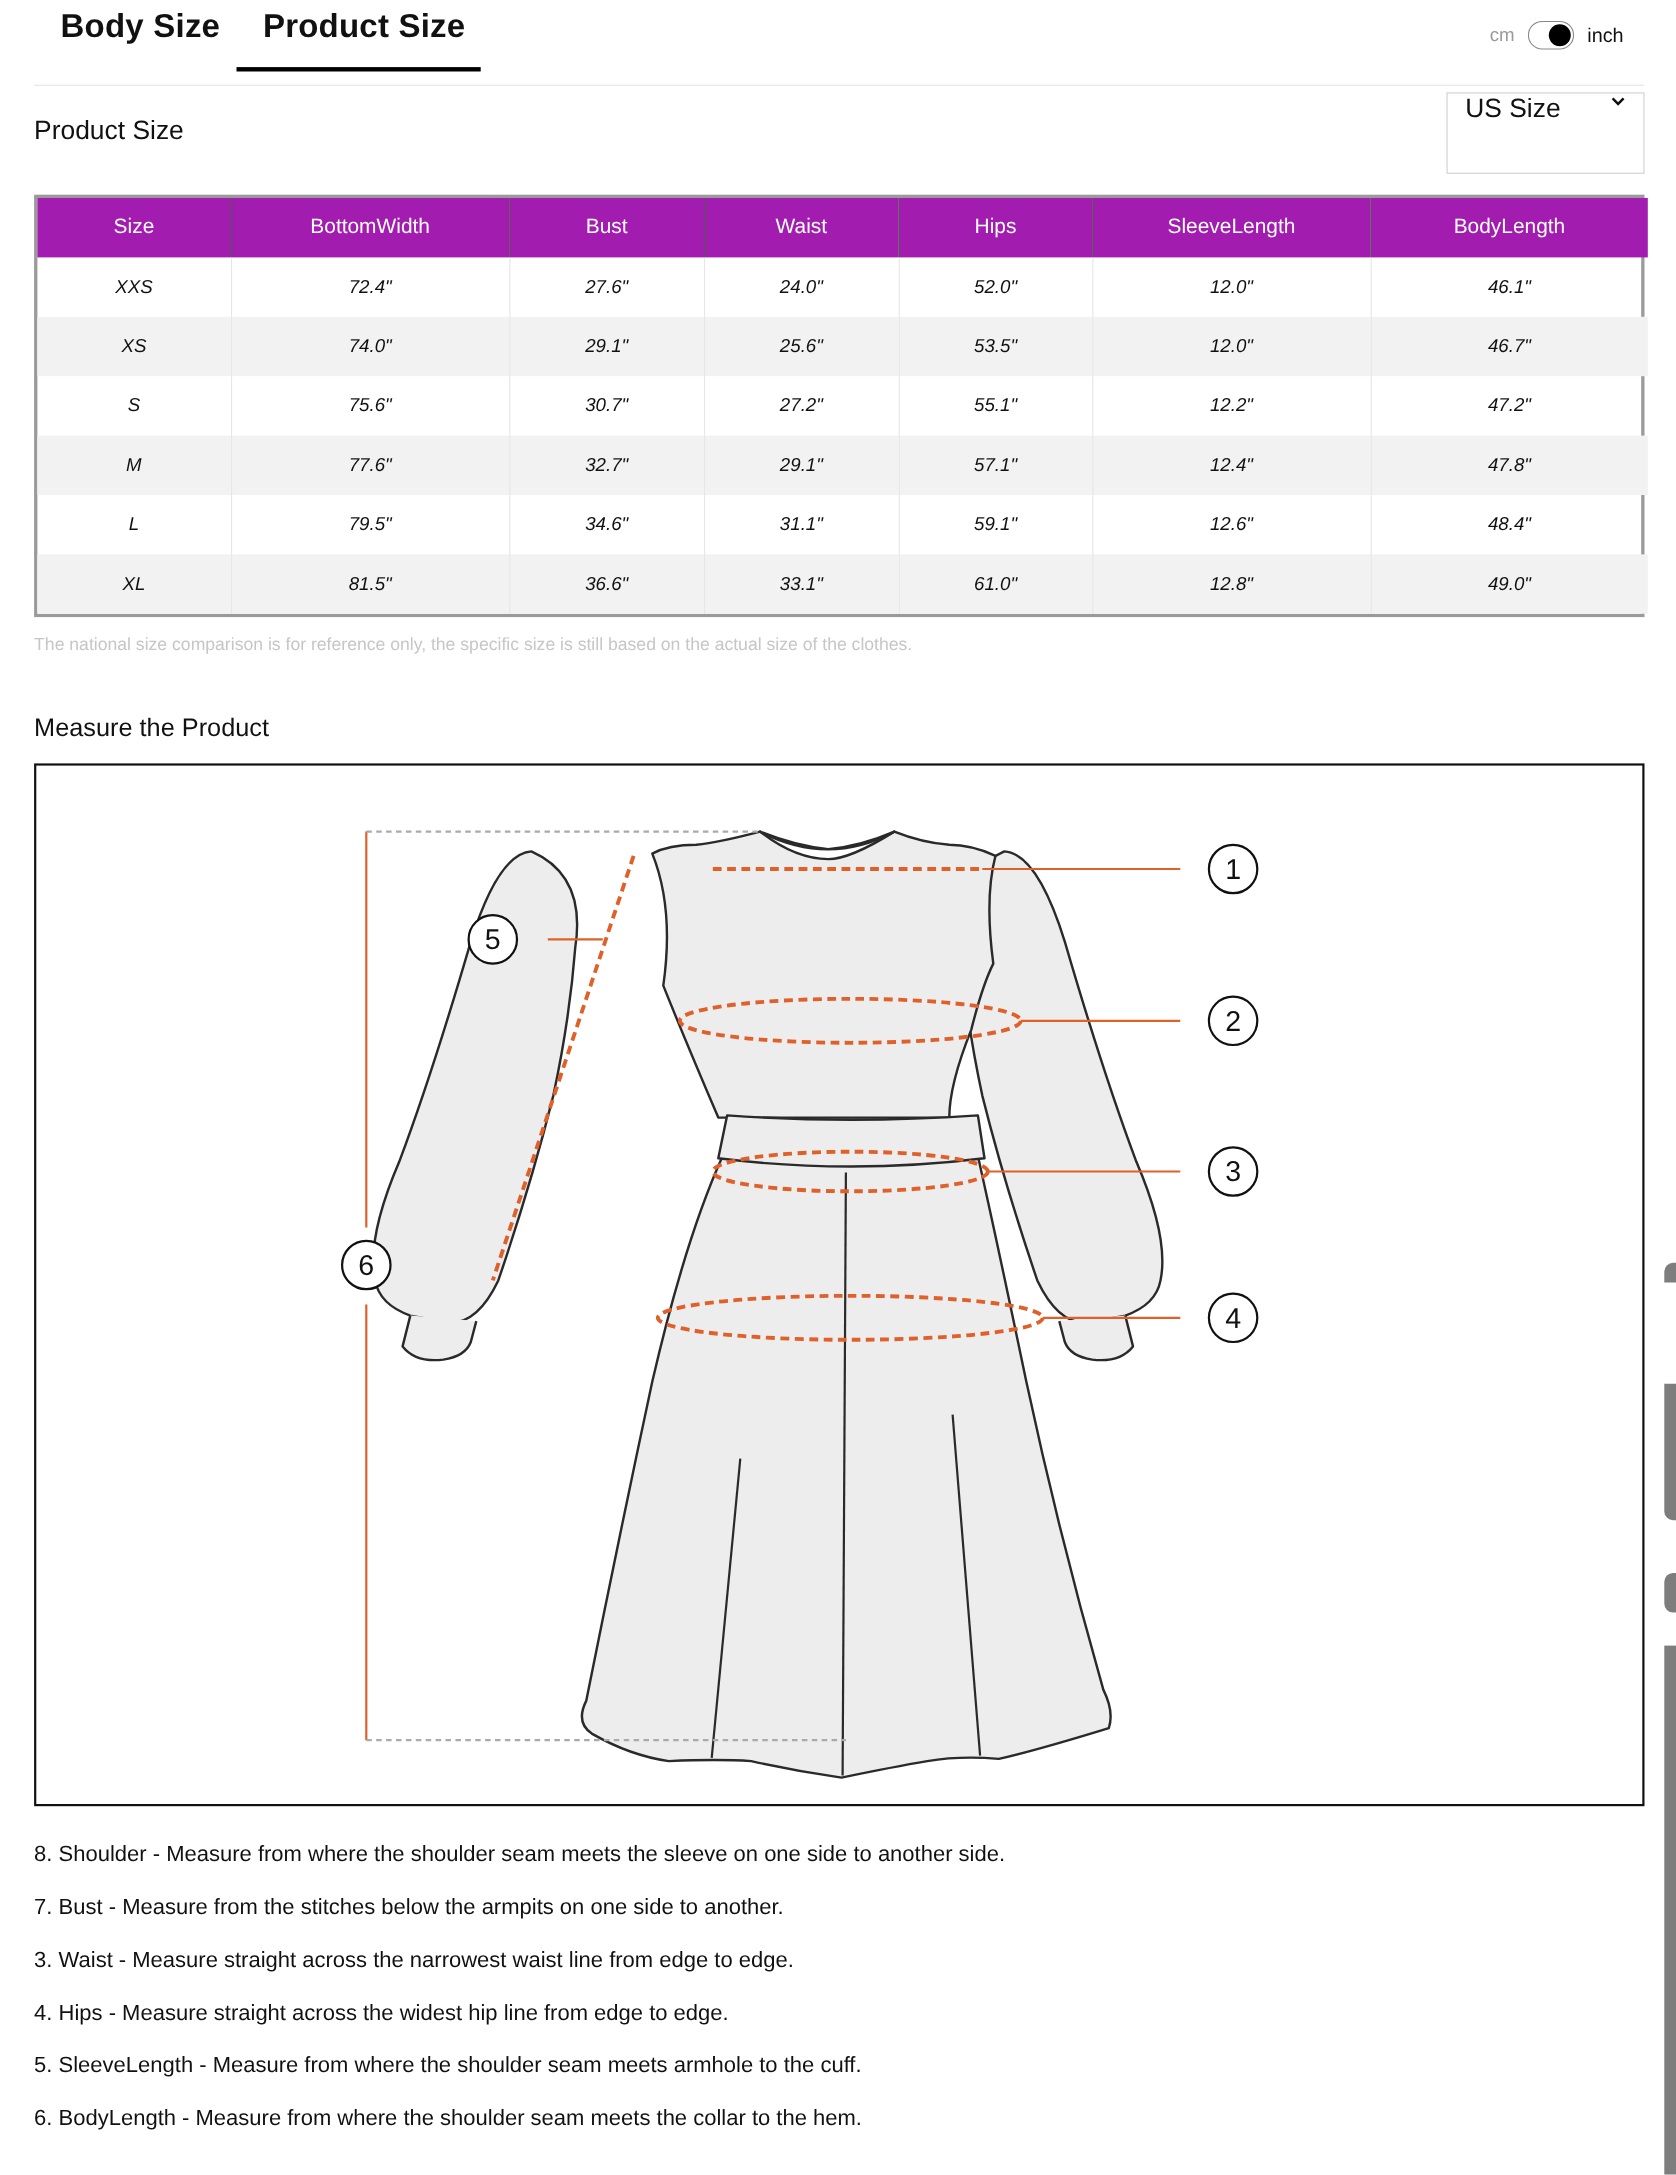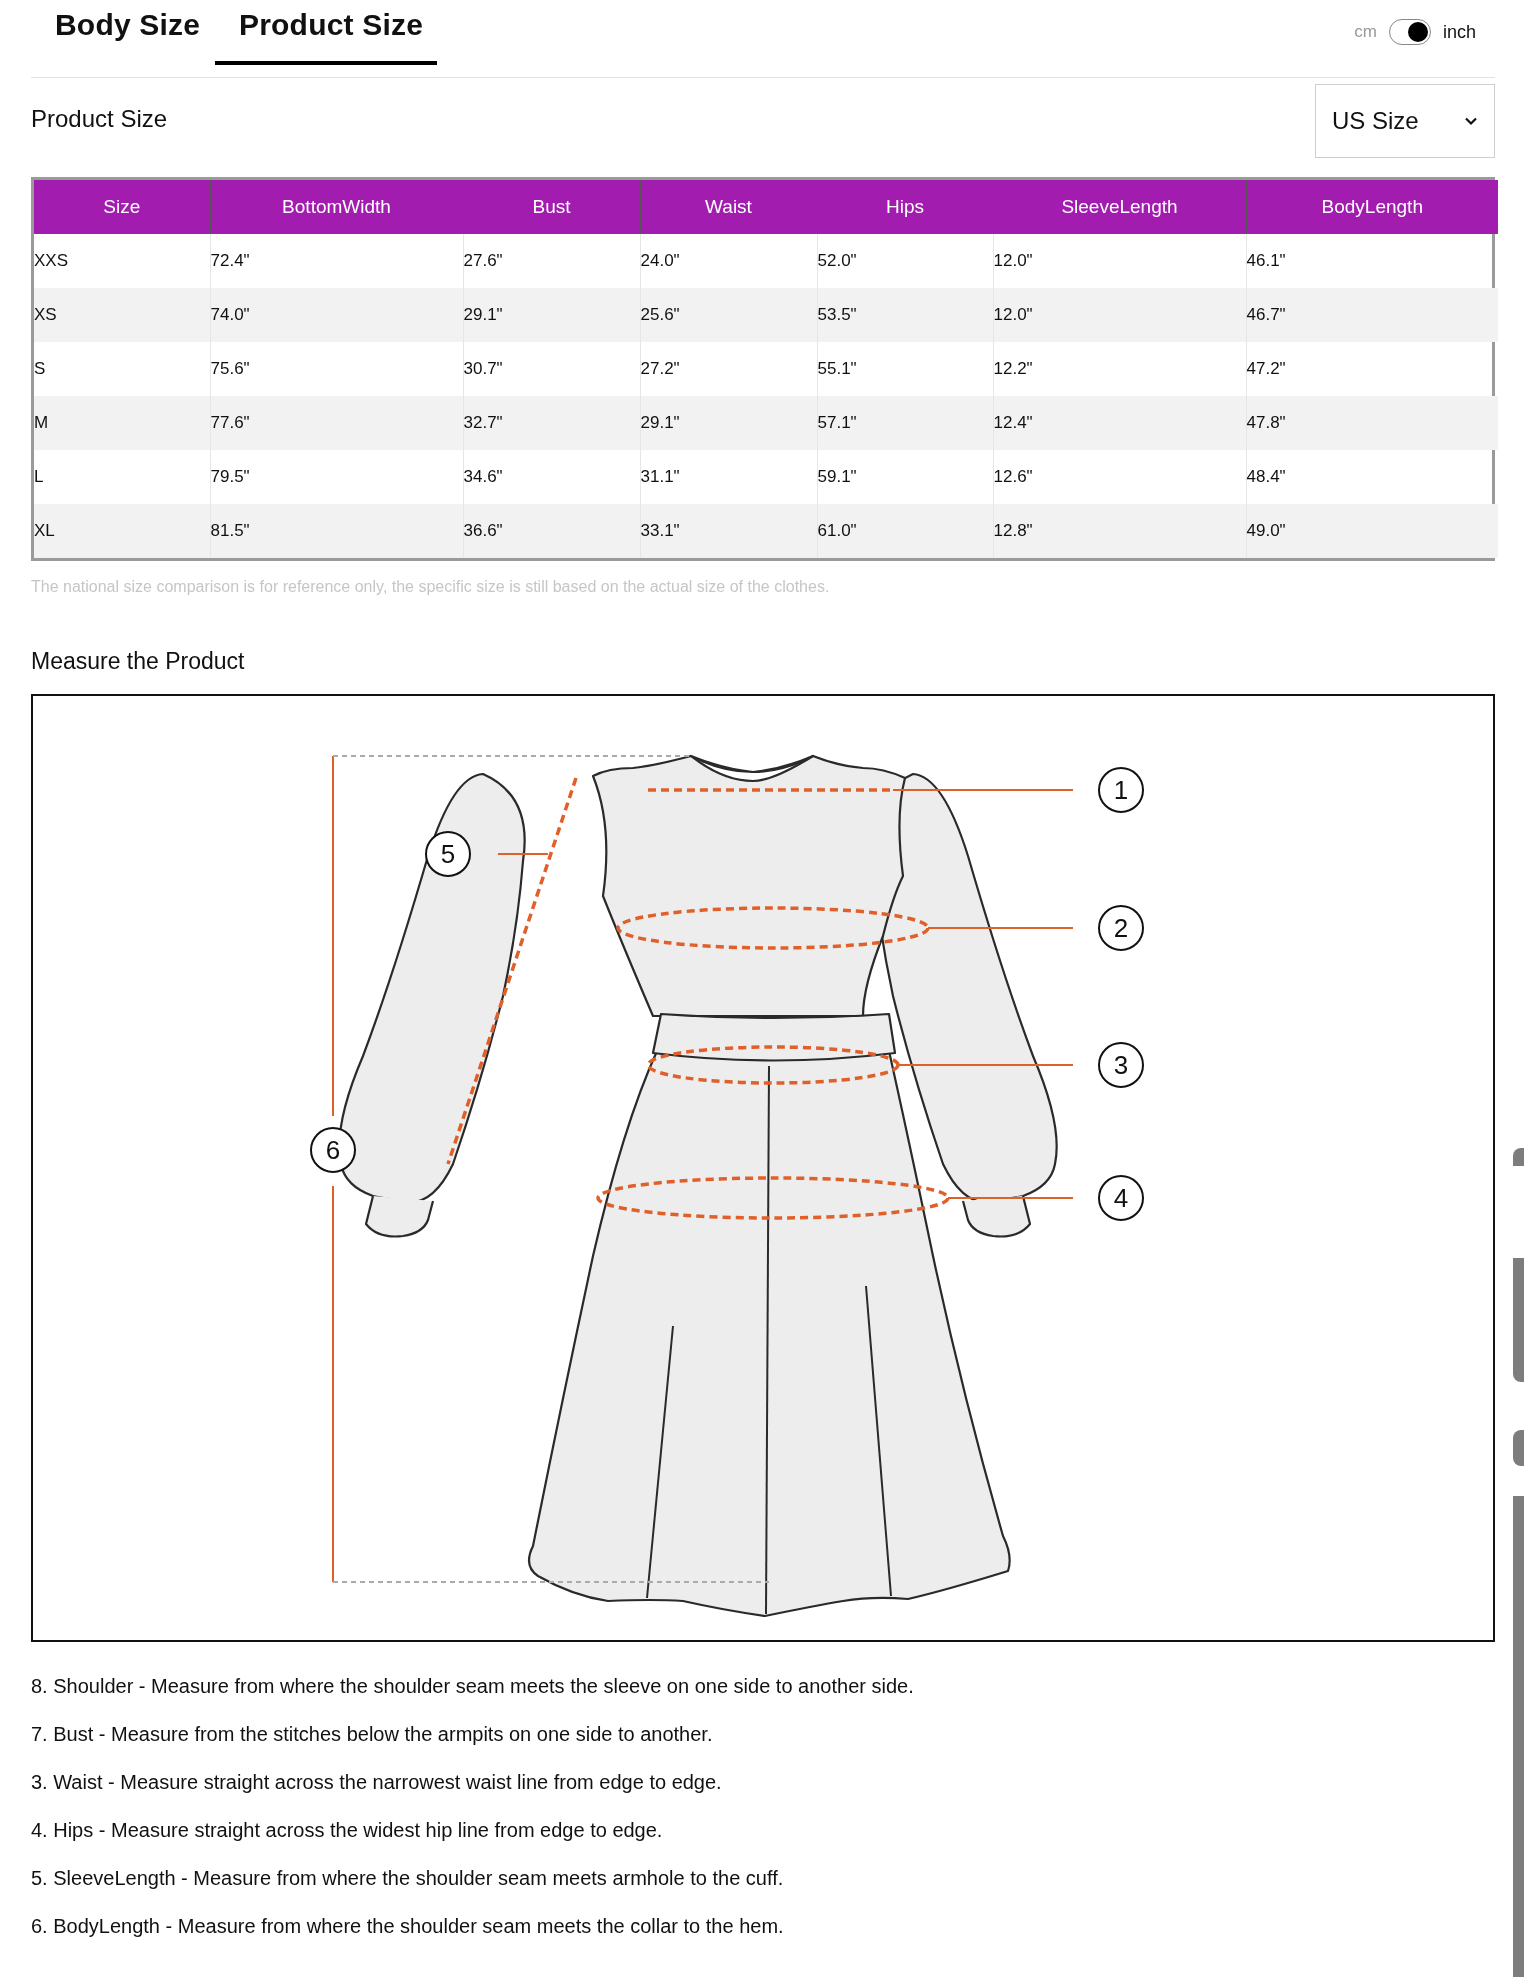--- a/index.html
+++ b/index.html
@@ -15,30 +15,30 @@
 
   
   .unit-toggle { position: absolute; right: 48px; top: 19px; display: flex; align-items: center; gap: 12px; }
   .unit-cm { font-size: 17px; color: #999; }
   .unit-inch { font-size: 18px; color: #111; }
   .switch { width: 42px; height: 26px; border: 1px solid #888; border-radius: 13px; position: relative; background: #fff; cursor: pointer; }
   .switch-knob { position: absolute; right: 2px; top: 2px; width: 20px; height: 20px; border-radius: 50%; background: #000; }
 
   
   .section-title { position: absolute; left: 31px; top: 105px; font-size: 24px; color: #111; }
-  .size-select { position: absolute; left: 1315px; top: 84px; width: 180px; height: 74px; border: 1px solid #cfcfcf; display: flex; align-items: center; justify-content: space-between; padding: 0 16px; cursor: pointer; gap: 37px; }
+  .size-select { position: absolute; left: 1315px; top: 84px; width: 180px; height: 74px; border: 1px solid #cfcfcf; display: flex; align-items: flex-start; justify-content: space-between; padding: 0 16px; cursor: pointer; gap: 37px; }
   .size-select-label { font-size: 24px; color: #111; }
   .chevron { width: 14px; height: 14px; }
 
   
   .size-table-wrap { position: absolute; left: 31px; top: 177px; width: 1464px; border: 3px solid #9a9a9a; }
   table { border-collapse: collapse; width: 100%; table-layout: fixed; }
   th { background: #a21caf; color: #fff; font-weight: normal; font-size: 19px; height: 54px; border-right: 1px solid #555; }
   th:last-child { border-right: none; }
-  td { font-size: 17px; height: 54px; border-right: 1px solid #e6e6e6; color: #111; }
+  td { font-size: 17px; text-align: center; height: 54px; border-right: 1px solid #e6e6e6; color: #111; font-style: italic; }
   td:last-child { border-right: none; }
   tr.alt td { background: #f2f2f2; }
 
   .note { position: absolute; left: 31px; top: 578px; font-size: 16px; color: #c6c6c6; }
 
   .measure-title { position: absolute; left: 31px; top: 648px; font-size: 23px; color: #111; }
   .diagram-box { position: absolute; left: 31px; top: 694px; width: 1464px; height: 948px; border: 2px solid #111; overflow: hidden; }
   .diagram-box svg { position: absolute; left: 0; top: 0; }
 
   .instructions { position: absolute; left: 31px; top: 1672px; }

